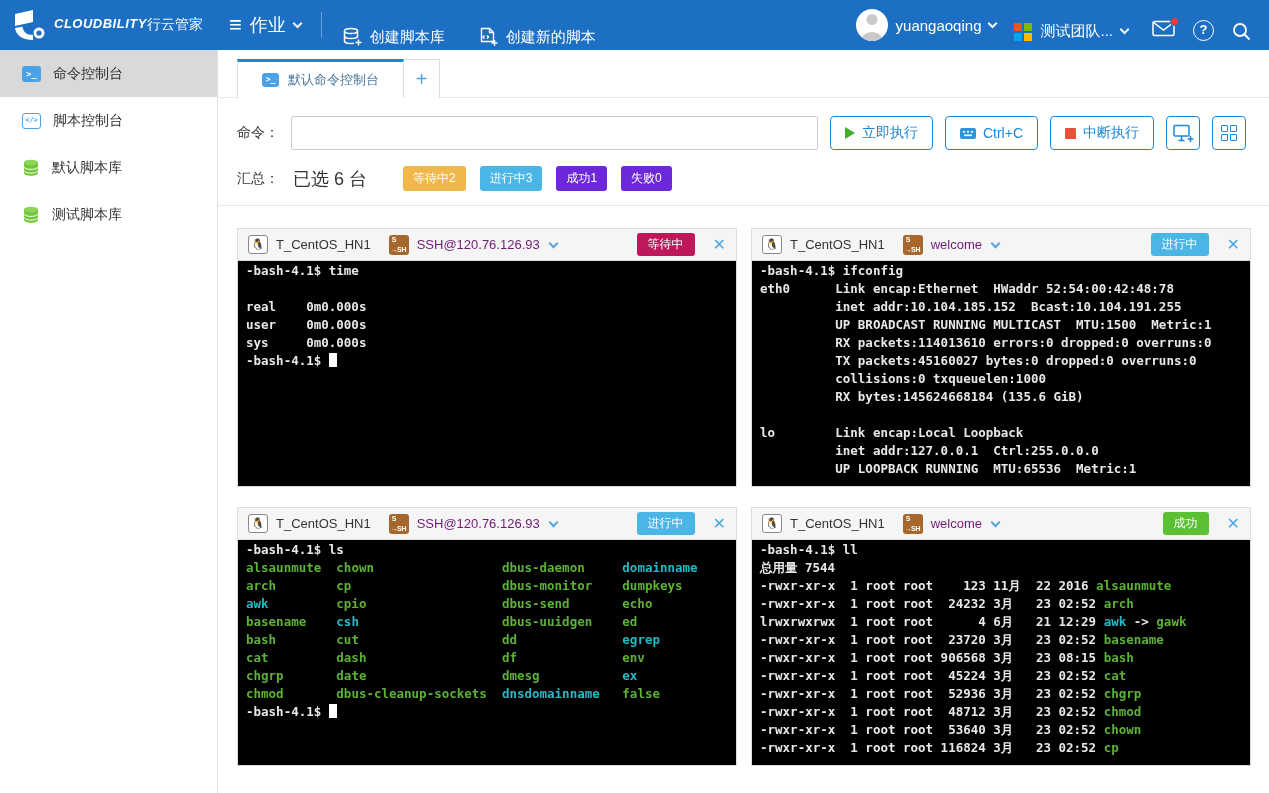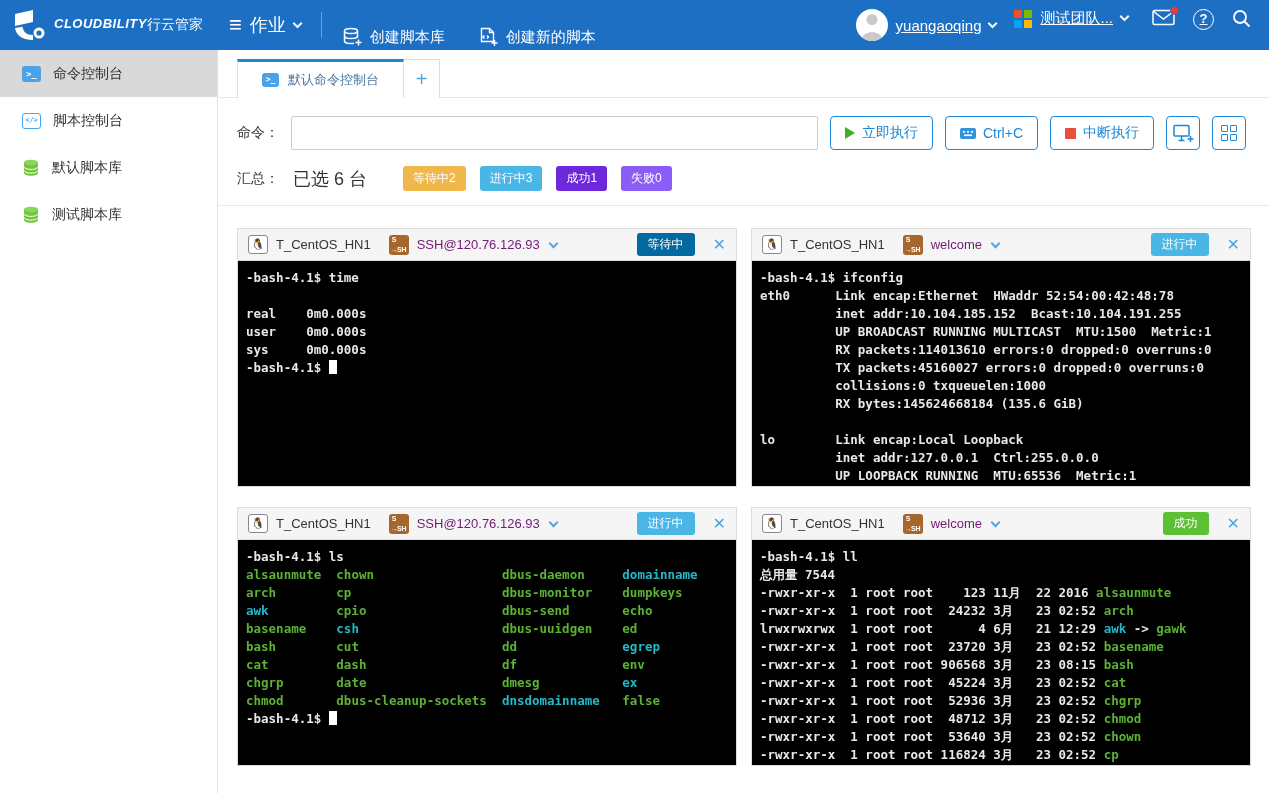--- a/index.html
+++ b/index.html
@@ -14,21 +14,21 @@
   .brand-name { font-size:13px; font-weight:bold; font-style:italic; letter-spacing:.5px; }
   .brand-sub { font-size:14px; opacity:.95; }
   .nav-menu { display:flex; align-items:center; gap:8px; margin-left:26px; cursor:pointer; }
   .hamburger { font-size:22px; line-height:1; }
   .nav-menu-label { font-size:18px; }
   .chev { display:inline-block; width:7px; height:7px; border-right:2px solid rgba(255,255,255,.95);
     border-bottom:2px solid rgba(255,255,255,.95); transform:rotate(45deg); margin-top:-4px; }
   .chev.blue { border-color:#58a6dd; }
   .nav-divider { width:1px; height:26px; background:rgba(255,255,255,.35); margin:0 20px; }
   .nav-action { display:flex; align-items:center; gap:8px; font-size:15px; margin-right:34px; cursor:pointer;margin-top:24px; }
-  .nav-right { margin-left:auto; display:flex; align-items:flex-start; gap:18px;text-decoration:underline; }
+  .nav-right { margin-left:auto; display:flex; align-items:flex-end; gap:18px; }
   .avatar { width:32px; height:32px; border-radius:50%; background:#fff; position:relative; overflow:hidden; }
   .avatar .head { position:absolute; top:5px; left:50%; transform:translateX(-50%);
     width:11px; height:11px; border-radius:50%; background:#c9c9c9; }
   .avatar .body { position:absolute; bottom:-9px; left:50%; transform:translateX(-50%);
     width:22px; height:18px; border-radius:50%; background:#c9c9c9; }
   .nav-user, .nav-team { display:flex; align-items:center; gap:8px; font-size:15px; cursor:pointer; }
   .ms-grid { display:grid; grid-template-columns:8px 8px; gap:2px; }
   .ms-grid i { height:8px; display:block; }
   .ms-grid i:nth-child(1){ background:#f25022; } .ms-grid i:nth-child(2){ background:#7fba00; }
   .ms-grid i:nth-child(3){ background:#00a4ef; } .ms-grid i:nth-child(4){ background:#ffb900; }
@@ -92,21 +92,21 @@
   .ssh-ico { width:20px; height:20px; background:#a5672c; border-radius:3px; position:relative;
     color:#fff; flex:none; }
   .ssh-ico .s1 { position:absolute; top:1px; left:3px; font:bold 7px/7px "Liberation Sans",sans-serif; }
   .ssh-ico .arr { position:absolute; bottom:2px; left:2px; font:bold 7px/7px "Liberation Sans",sans-serif; }
   .ssh-ico .s2 { position:absolute; bottom:2px; right:2px; font:bold 7px/7px "Liberation Sans",sans-serif; }
   .conn-name { font-size:13px; color:#701a75; }
   .panel-head .chev.blue { margin-left:2px; margin-top:-2px; }
   .panel-spacer { flex:1; }
   .status-badge { color:#fff; font-size:12px; padding:3px 11px; border-radius:3px; }
   .close-x { color:#4aa6e0; font-size:16px; margin-left:10px; cursor:pointer; line-height:1; }
-  .term-body { height:225px; padding:8px 8px; overflow:hidden;
+  .term-body { height:225px; padding:1px 8px; overflow:hidden;
     font:bold 12.5px/18px "DejaVu Sans Mono",monospace; color:#e8e8e8; }
   .tline { white-space:pre; min-height:18px; }
   .c-w { color:#e8e8e8; } .c-g { color:#5cb234; } .c-c { color:#24b8c8; }
   .cursor { display:inline-block; width:8px; height:14px; background:#fff; vertical-align:-2px; }
 </style>
 </head>
 <body>
 
 <div class="navbar">
   <div class="brand">
@@ -259,40 +259,40 @@
           </span>
       </button>
     </div>
 
     <div class="sum-row">
       <span class="sum-label">汇总：</span>
       <span class="sum-selected">已选 6 台</span>
       <span class="badge" style="background: rgb(240, 184, 75);">等待中2</span>
       <span class="badge" style="background: rgb(73, 182, 229);">进行中3</span>
       <span class="badge" style="background: #6d28d9;">成功1</span>
-      <span class="badge" style="background: #8b5cf6;">失败0</span>
+      <span class="badge" style="background: #6d28d9;">失败0</span>
     </div>
 
     <div class="rule"></div>
 
     <div class="panels">
 
       <div class="panel">
         <div class="panel-head">
           <span class="linux-ico">🐧</span>
           <span class="host-name">T_CentOS_HN1</span>
           <span class="ssh-ico">
               <span class="s1">S</span>
               <span class="arr">→</span>
               <span class="s2">SH</span>
             </span>
           <span class="conn-name">SSH@120.76.126.93</span>
           <span class="chev blue"></span>
           <span class="panel-spacer"></span>
-          <span class="status-badge" style="background: #0369a1;">等待中</span>
+          <span class="status-badge" style="background: #be185d;">等待中</span>
           <span class="close-x">✕</span>
         </div>
         <div class="term-body">
             <div class="tline"><span class="c-w">-bash-4.1$ time</span></div>
             <div class="tline"> </div>
             <div class="tline"><span class="c-w">real    0m0.000s</span></div>
             <div class="tline"><span class="c-w">user    0m0.000s</span></div>
             <div class="tline"><span class="c-w">sys     0m0.000s</span></div>
             <div class="tline"><span class="c-w">-bash-4.1$ </span><span class="cursor"></span></div>
           </div>
@@ -312,21 +312,21 @@
           <span class="panel-spacer"></span>
           <span class="status-badge" style="background: rgb(73, 182, 229);">进行中</span>
           <span class="close-x">✕</span>
         </div>
         <div class="term-body">
             <div class="tline"><span class="c-w">-bash-4.1$ ifconfig</span></div>
             <div class="tline"><span class="c-w">eth0      Link encap:Ethernet  HWaddr 52:54:00:42:48:78</span></div>
             <div class="tline"><span class="c-w">          inet addr:10.104.185.152  Bcast:10.104.191.255</span></div>
             <div class="tline"><span class="c-w">          UP BROADCAST RUNNING MULTICAST  MTU:1500  Metric:1</span></div>
             <div class="tline"><span class="c-w">          RX packets:114013610 errors:0 dropped:0 overruns:0</span></div>
-            <div class="tline"><span class="c-w">          TX packets:45160027 errors:0 dropped:0 overruns:0</span></div>
+            <div class="tline"><span class="c-w">          TX packets:45160027 bytes:0 dropped:0 overruns:0</span></div>
             <div class="tline"><span class="c-w">          collisions:0 txqueuelen:1000</span></div>
             <div class="tline"><span class="c-w">          RX bytes:145624668184 (135.6 GiB)</span></div>
             <div class="tline"> </div>
             <div class="tline"><span class="c-w">lo        Link encap:Local Loopback</span></div>
             <div class="tline"><span class="c-w">          inet addr:127.0.0.1  Ctrl:255.0.0.0</span></div>
             <div class="tline"><span class="c-w">          UP LOOPBACK RUNNING  MTU:65536  Metric:1</span></div>
           </div>
       </div>
 
       <div class="panel">

